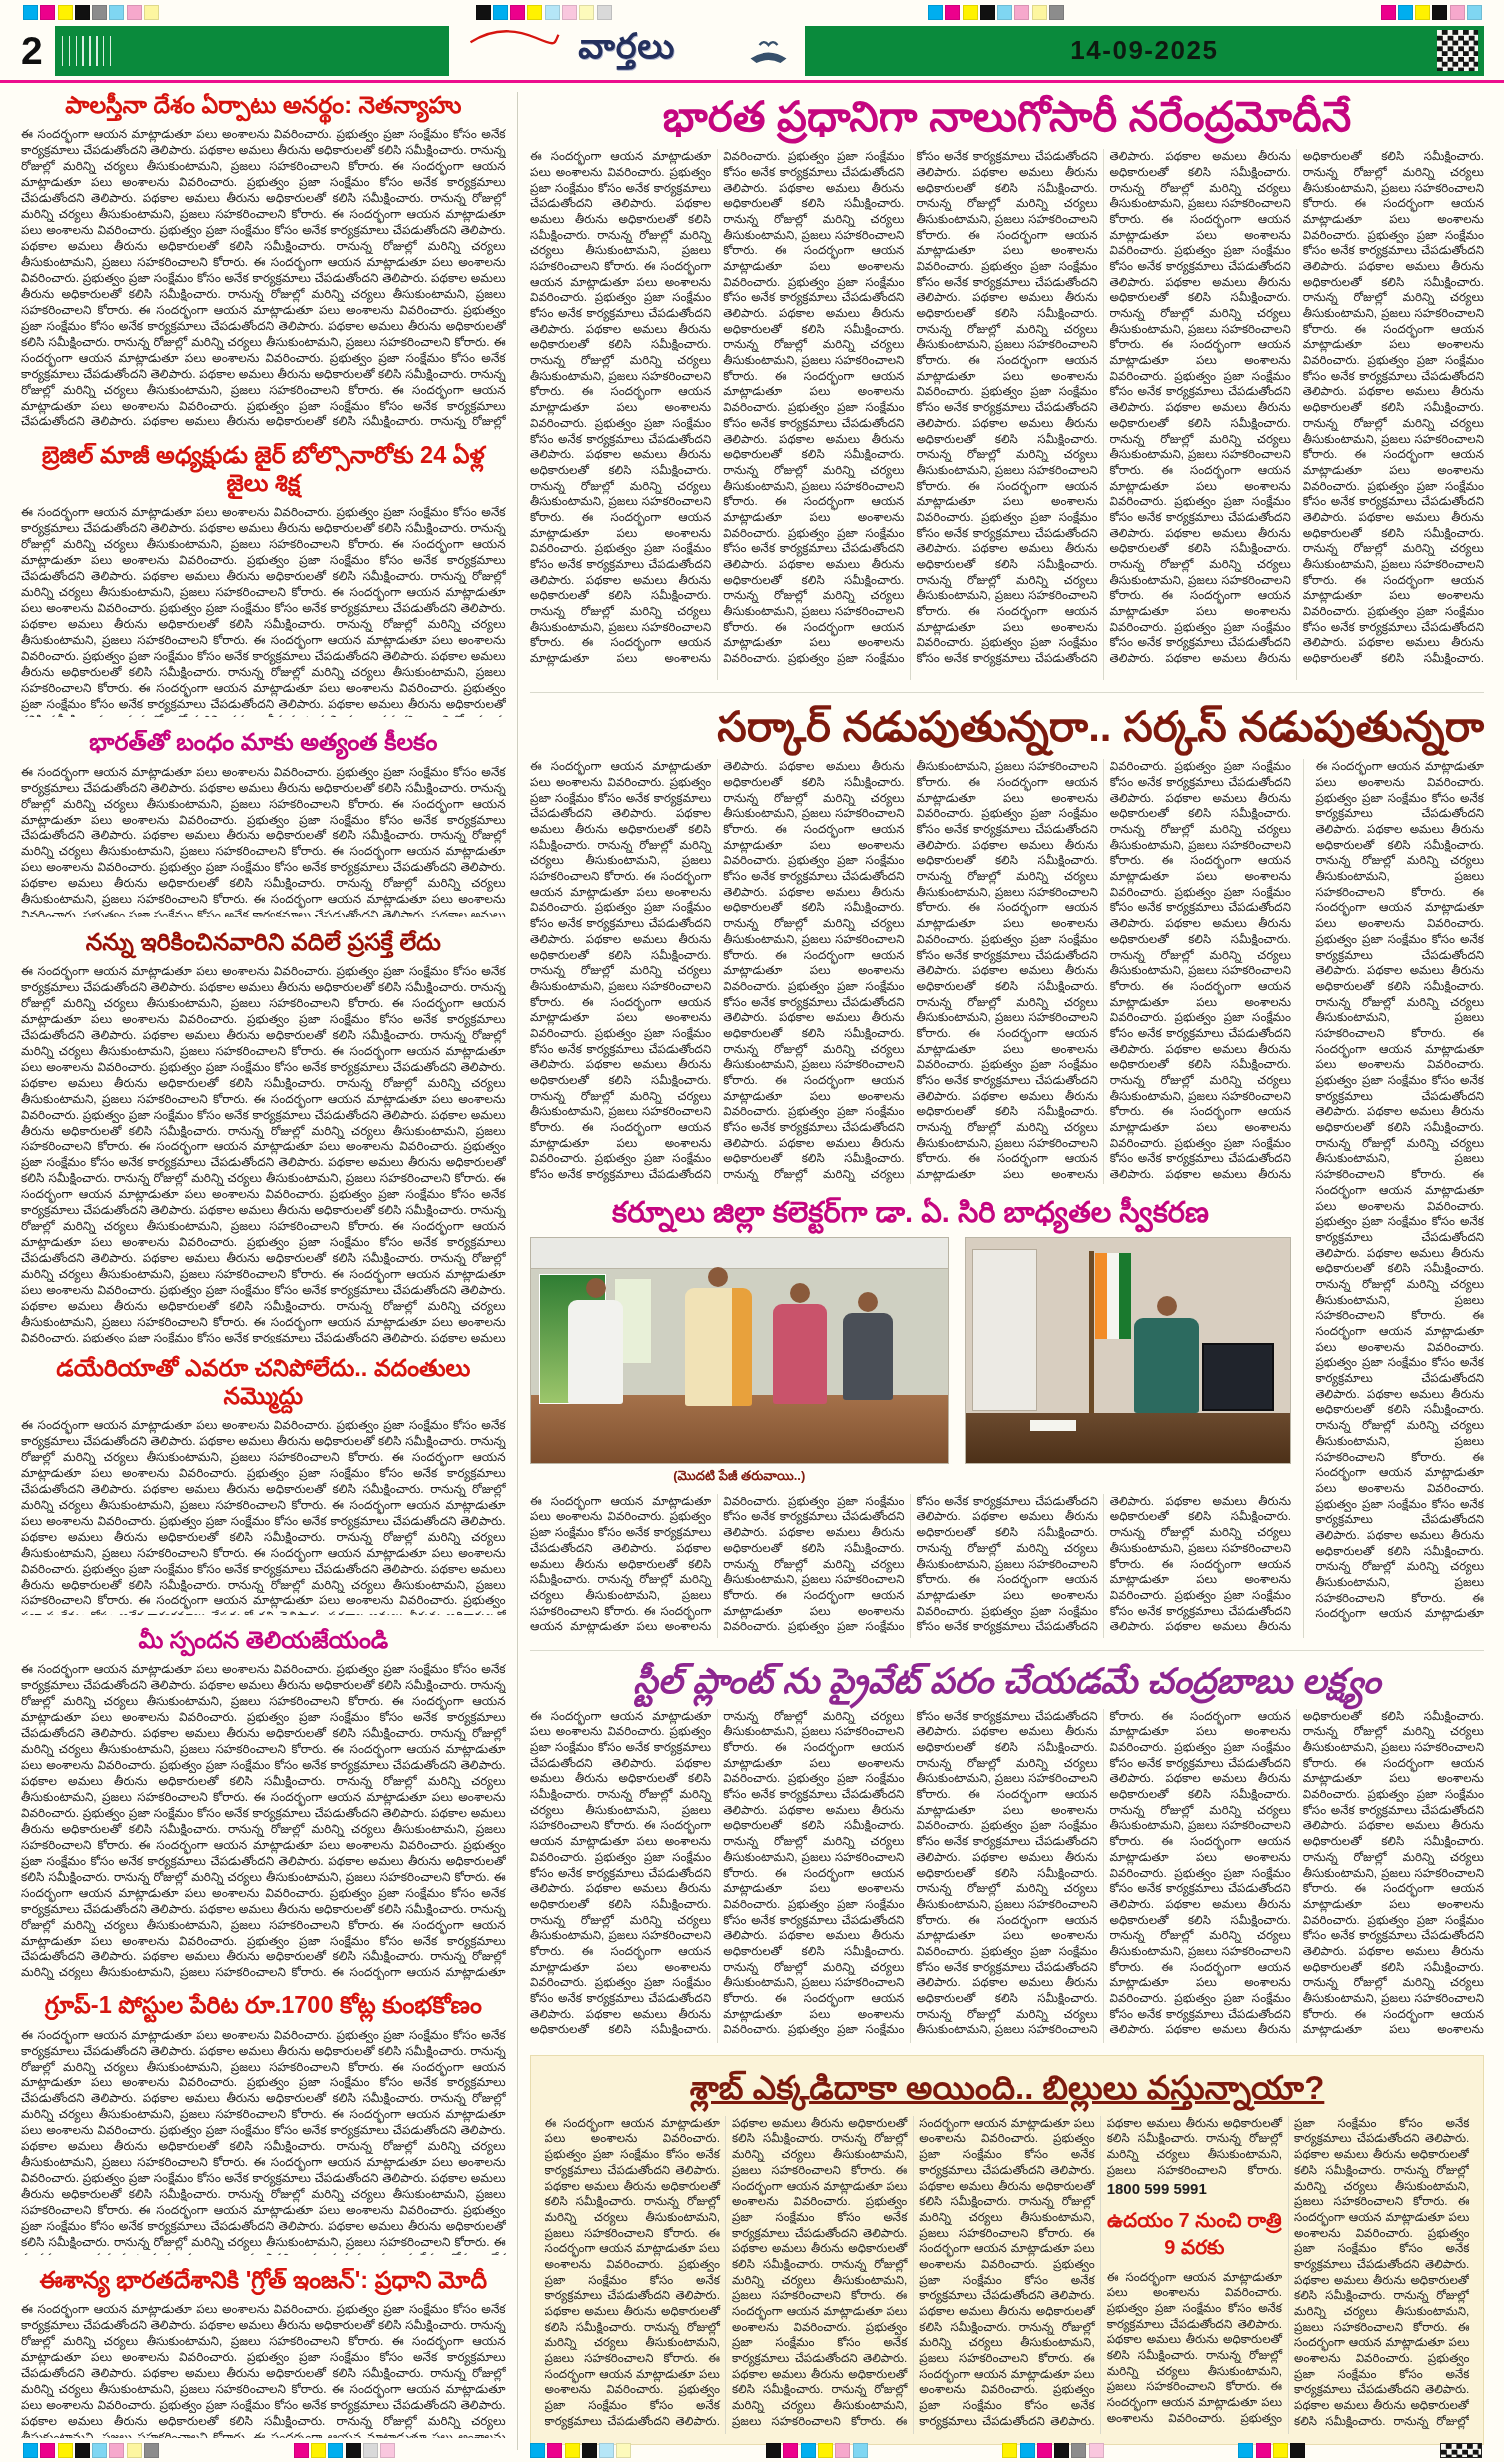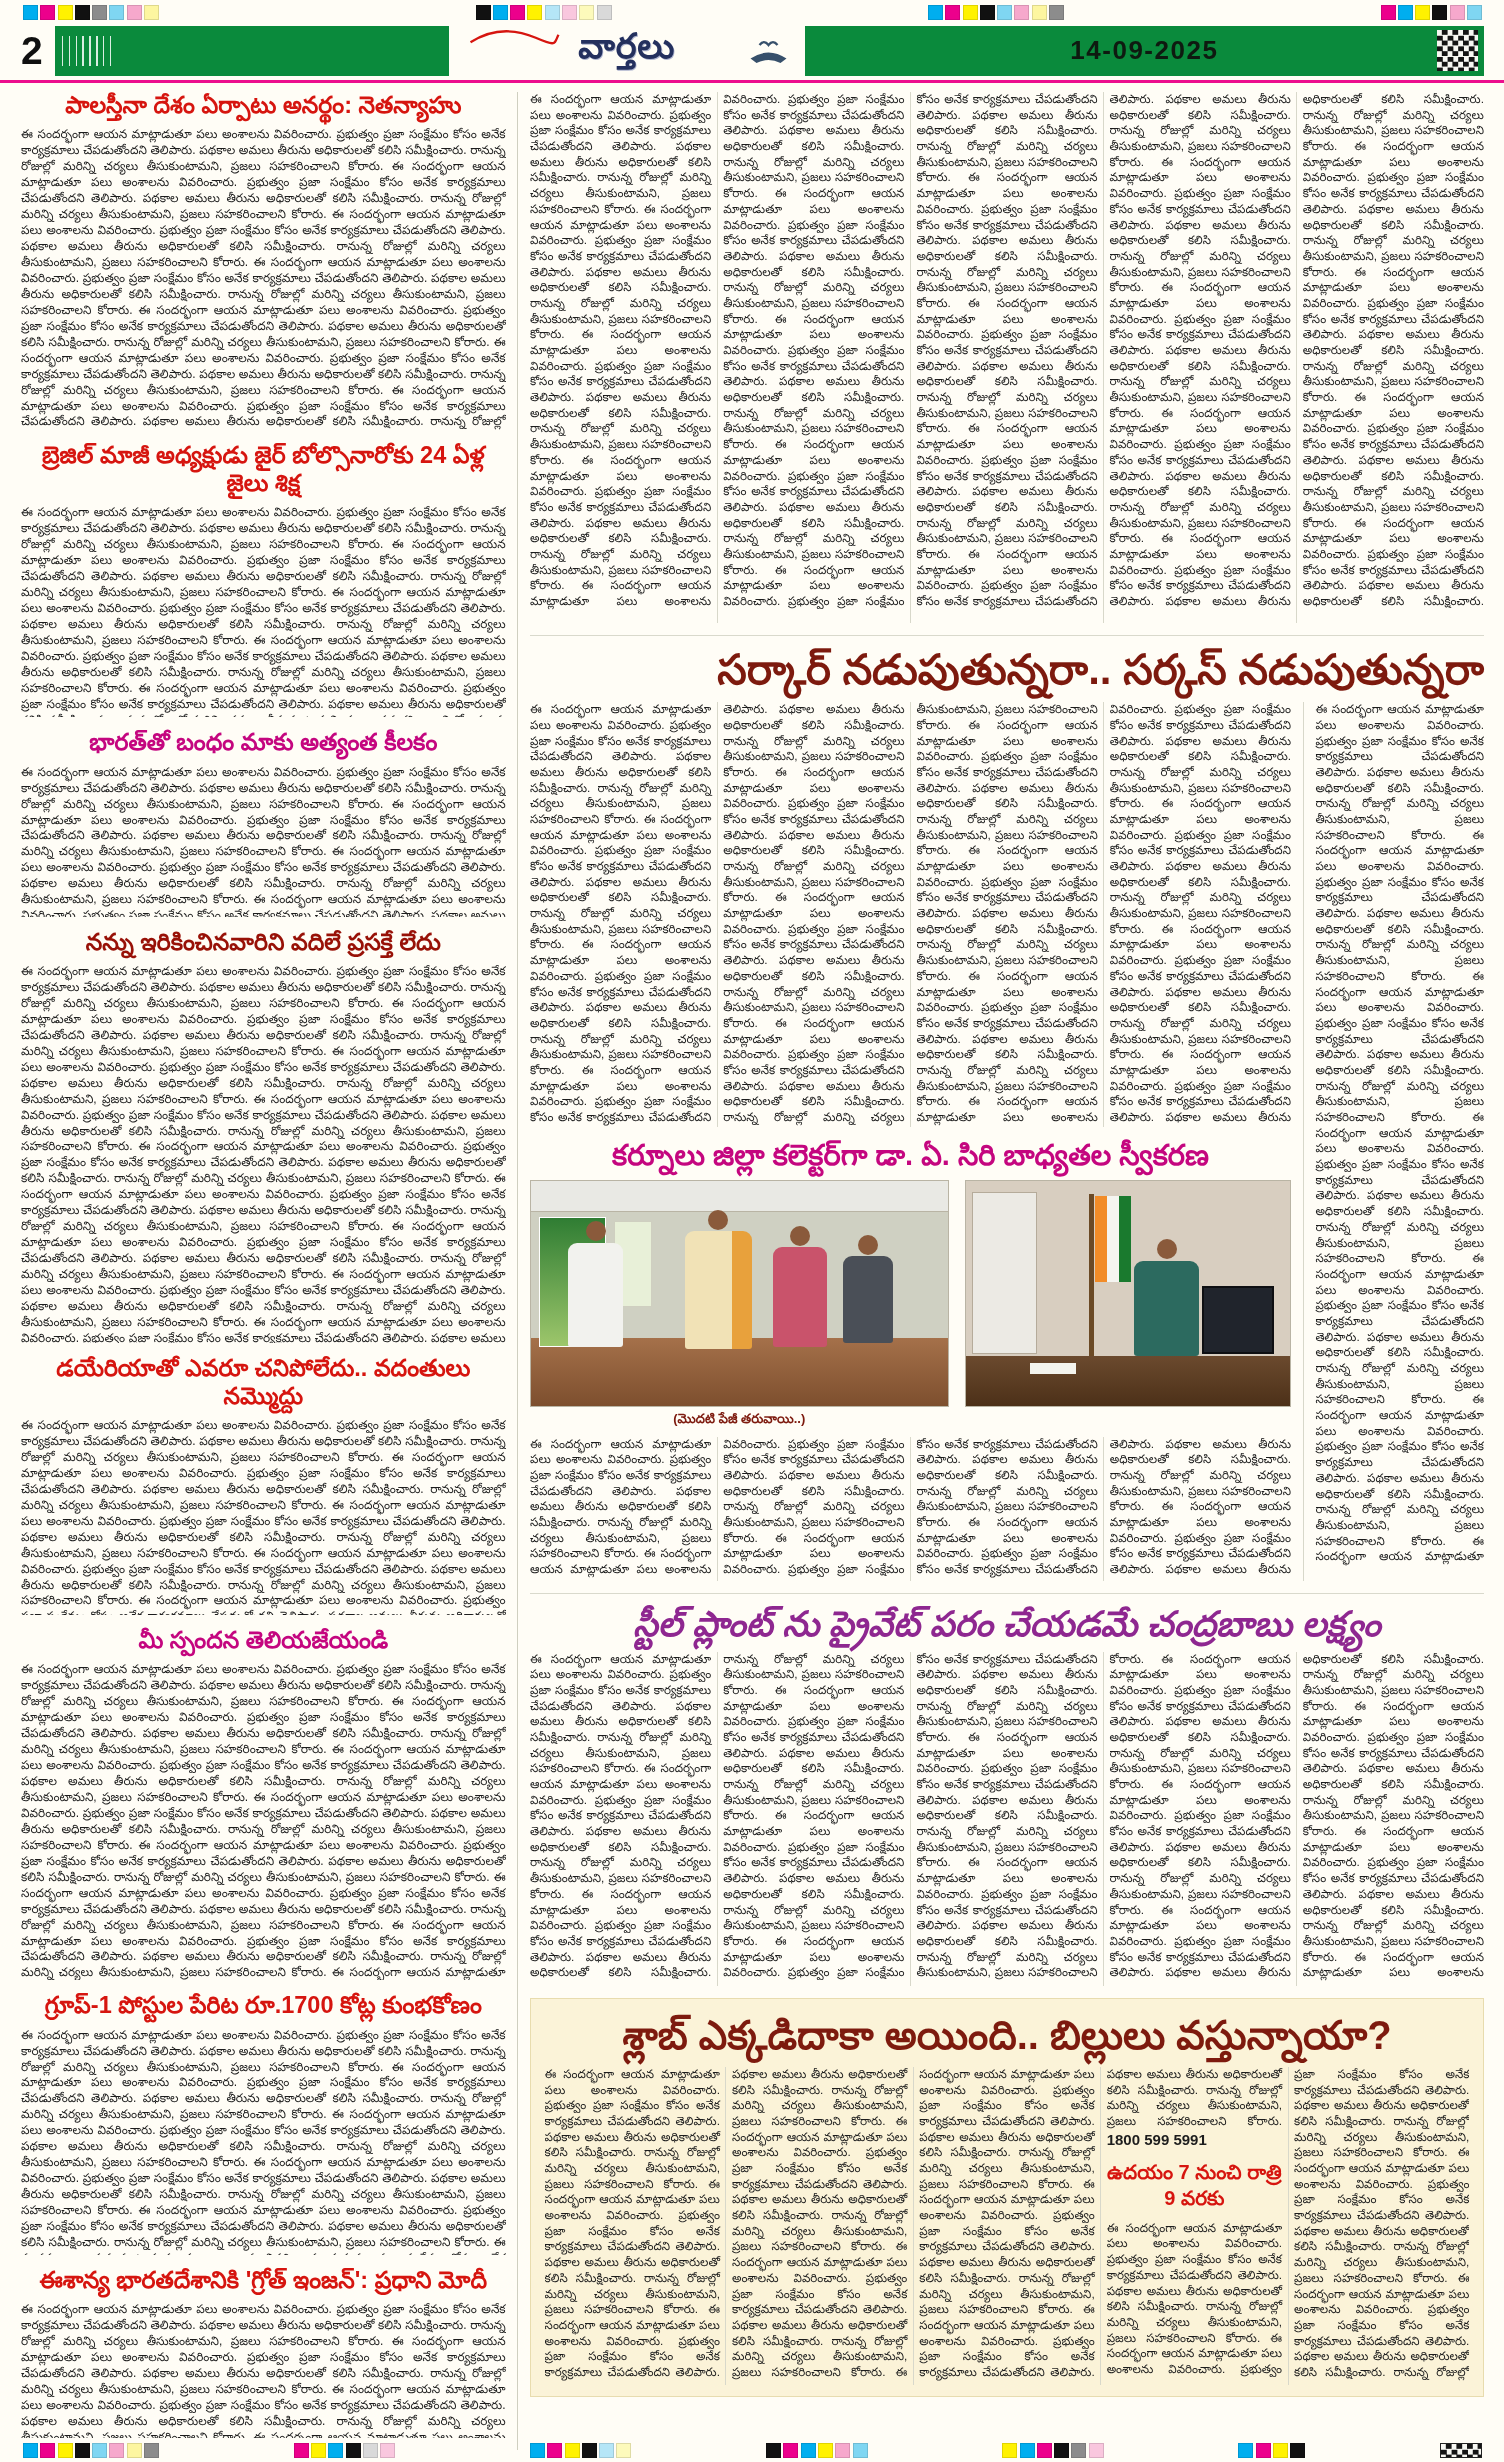--- a/index.html
+++ b/index.html
@@ -49,21 +49,21 @@
   .body{ text-align:justify;color:var(--body_text);overflow:hidden;}
   .left-body{font-size:12px;line-height:1.33;}
   .cols-5{column-count:5;column-gap:12px;column-rule:0.8px solid #d8d8ca;column-fill:auto;font-size:11.8px;line-height:1.33;}
   .cols-4{column-count:4;column-gap:12px;column-rule:0.8px solid #d8d8ca;column-fill:auto;font-size:11.8px;line-height:1.33;}
   .single-col{font-size:11.8px;line-height:1.33;}
 
   .h-modi{font-size:42px;color:var(--head_magenta);}
   .h-sarkar{font-size:42px;color:var(--head_maroon);text-align:right;}
   .h-steel{font-size:35px;color:var(--head_purple);font-style:italic;}
   .h-collector{font-size:29px;color:var(--head_magenta);}
-  .h-slab{font-size:40px;color:var(--head_maroon);}
+  .h-slab{font-size:33px;color:var(--head_maroon);text-decoration:underline;}
   .sep{border:0;border-top:0.8px solid #d9d9cc;margin:0 0 9px;}
 
   
   .b-row{display:flex;gap:12px;}
   .b-left{flex:1;min-width:0;}
   .b-right{width:181px;flex:none;border-left:0.8px solid #d8d8ca;padding-left:11.4px;}
 
   
   .photo-row{display:flex;gap:16px;}
   figure{margin:0;}
@@ -192,20 +192,21 @@
       <div class="art">
         <h2 class="left-head c-red">ఈశాన్య భారతదేశానికి 'గ్రోత్ ఇంజన్': ప్రధాని మోదీ</h2>
         <div class="body left-body" style="height:136px">ఈ సందర్భంగా ఆయన మాట్లాడుతూ పలు అంశాలను వివరించారు. ప్రభుత్వం ప్రజా సంక్షేమం కోసం అనేక కార్యక్రమాలు చేపడుతోందని తెలిపారు. పథకాల అమలు తీరును అధికారులతో కలిసి సమీక్షించారు. రానున్న రోజుల్లో మరిన్ని చర్యలు తీసుకుంటామని, ప్రజలు సహకరించాలని కోరారు. ఈ సందర్భంగా ఆయన మాట్లాడుతూ పలు అంశాలను వివరించారు. ప్రభుత్వం ప్రజా సంక్షేమం కోసం అనేక కార్యక్రమాలు చేపడుతోందని తెలిపారు. పథకాల అమలు తీరును అధికారులతో కలిసి సమీక్షించారు. రానున్న రోజుల్లో మరిన్ని చర్యలు తీసుకుంటామని, ప్రజలు సహకరించాలని కోరారు. ఈ సందర్భంగా ఆయన మాట్లాడుతూ పలు అంశాలను వివరించారు. ప్రభుత్వం ప్రజా సంక్షేమం కోసం అనేక కార్యక్రమాలు చేపడుతోందని తెలిపారు. పథకాల అమలు తీరును అధికారులతో కలిసి సమీక్షించారు. రానున్న రోజుల్లో మరిన్ని చర్యలు తీసుకుంటామని, ప్రజలు సహకరించాలని కోరారు. ఈ సందర్భంగా ఆయన మాట్లాడుతూ పలు అంశాలను వివరించారు. ప్రభుత్వం ప్రజా సంక్షేమం కోసం అనేక కార్యక్రమాలు చేపడుతోందని తెలిపారు. పథకాల అమలు తీరును అధికారులతో కలిసి సమీక్షించారు. రానున్న రోజుల్లో మరిన్ని చర్యలు తీసుకుంటామని, ప్రజలు సహకరించాలని కోరారు. </div>
       </div>
 
     </div>
 
     <div class="rightcol">
 
       <div class="art">
+        <h2 class="h-modi">భారత ప్రధానిగా నాలుగోసారీ నరేంద్రమోదీనే</h2>
         <div class="body cols-5" style="height:531px">ఈ సందర్భంగా ఆయన మాట్లాడుతూ పలు అంశాలను వివరించారు. ప్రభుత్వం ప్రజా సంక్షేమం కోసం అనేక కార్యక్రమాలు చేపడుతోందని తెలిపారు. పథకాల అమలు తీరును అధికారులతో కలిసి సమీక్షించారు. రానున్న రోజుల్లో మరిన్ని చర్యలు తీసుకుంటామని, ప్రజలు సహకరించాలని కోరారు. ఈ సందర్భంగా ఆయన మాట్లాడుతూ పలు అంశాలను వివరించారు. ప్రభుత్వం ప్రజా సంక్షేమం కోసం అనేక కార్యక్రమాలు చేపడుతోందని తెలిపారు. పథకాల అమలు తీరును అధికారులతో కలిసి సమీక్షించారు. రానున్న రోజుల్లో మరిన్ని చర్యలు తీసుకుంటామని, ప్రజలు సహకరించాలని కోరారు. ఈ సందర్భంగా ఆయన మాట్లాడుతూ పలు అంశాలను వివరించారు. ప్రభుత్వం ప్రజా సంక్షేమం కోసం అనేక కార్యక్రమాలు చేపడుతోందని తెలిపారు. పథకాల అమలు తీరును అధికారులతో కలిసి సమీక్షించారు. రానున్న రోజుల్లో మరిన్ని చర్యలు తీసుకుంటామని, ప్రజలు సహకరించాలని కోరారు. ఈ సందర్భంగా ఆయన మాట్లాడుతూ పలు అంశాలను వివరించారు. ప్రభుత్వం ప్రజా సంక్షేమం కోసం అనేక కార్యక్రమాలు చేపడుతోందని తెలిపారు. పథకాల అమలు తీరును అధికారులతో కలిసి సమీక్షించారు. రానున్న రోజుల్లో మరిన్ని చర్యలు తీసుకుంటామని, ప్రజలు సహకరించాలని కోరారు. ఈ సందర్భంగా ఆయన మాట్లాడుతూ పలు అంశాలను వివరించారు. ప్రభుత్వం ప్రజా సంక్షేమం కోసం అనేక కార్యక్రమాలు చేపడుతోందని తెలిపారు. పథకాల అమలు తీరును అధికారులతో కలిసి సమీక్షించారు. రానున్న రోజుల్లో మరిన్ని చర్యలు తీసుకుంటామని, ప్రజలు సహకరించాలని కోరారు. ఈ సందర్భంగా ఆయన మాట్లాడుతూ పలు అంశాలను వివరించారు. ప్రభుత్వం ప్రజా సంక్షేమం కోసం అనేక కార్యక్రమాలు చేపడుతోందని తెలిపారు. పథకాల అమలు తీరును అధికారులతో కలిసి సమీక్షించారు. రానున్న రోజుల్లో మరిన్ని చర్యలు తీసుకుంటామని, ప్రజలు సహకరించాలని కోరారు. ఈ సందర్భంగా ఆయన మాట్లాడుతూ పలు అంశాలను వివరించారు. ప్రభుత్వం ప్రజా సంక్షేమం కోసం అనేక కార్యక్రమాలు చేపడుతోందని తెలిపారు. పథకాల అమలు తీరును అధికారులతో కలిసి సమీక్షించారు. రానున్న రోజుల్లో మరిన్ని చర్యలు తీసుకుంటామని, ప్రజలు సహకరించాలని కోరారు. ఈ సందర్భంగా ఆయన మాట్లాడుతూ పలు అంశాలను వివరించారు. ప్రభుత్వం ప్రజా సంక్షేమం కోసం అనేక కార్యక్రమాలు చేపడుతోందని తెలిపారు. పథకాల అమలు తీరును అధికారులతో కలిసి సమీక్షించారు. రానున్న రోజుల్లో మరిన్ని చర్యలు తీసుకుంటామని, ప్రజలు సహకరించాలని కోరారు. ఈ సందర్భంగా ఆయన మాట్లాడుతూ పలు అంశాలను వివరించారు. ప్రభుత్వం ప్రజా సంక్షేమం కోసం అనేక కార్యక్రమాలు చేపడుతోందని తెలిపారు. పథకాల అమలు తీరును అధికారులతో కలిసి సమీక్షించారు. రానున్న రోజుల్లో మరిన్ని చర్యలు తీసుకుంటామని, ప్రజలు సహకరించాలని కోరారు. ఈ సందర్భంగా ఆయన మాట్లాడుతూ పలు అంశాలను వివరించారు. ప్రభుత్వం ప్రజా సంక్షేమం కోసం అనేక కార్యక్రమాలు చేపడుతోందని తెలిపారు. పథకాల అమలు తీరును అధికారులతో కలిసి సమీక్షించారు. రానున్న రోజుల్లో మరిన్ని చర్యలు తీసుకుంటామని, ప్రజలు సహకరించాలని కోరారు. ఈ సందర్భంగా ఆయన మాట్లాడుతూ పలు అంశాలను వివరించారు. ప్రభుత్వం ప్రజా సంక్షేమం కోసం అనేక కార్యక్రమాలు చేపడుతోందని తెలిపారు. పథకాల అమలు తీరును అధికారులతో కలిసి సమీక్షించారు. రానున్న రోజుల్లో మరిన్ని చర్యలు తీసుకుంటామని, ప్రజలు సహకరించాలని కోరారు. ఈ సందర్భంగా ఆయన మాట్లాడుతూ పలు అంశాలను వివరించారు. ప్రభుత్వం ప్రజా సంక్షేమం కోసం అనేక కార్యక్రమాలు చేపడుతోందని తెలిపారు. పథకాల అమలు తీరును అధికారులతో కలిసి సమీక్షించారు. రానున్న రోజుల్లో మరిన్ని చర్యలు తీసుకుంటామని, ప్రజలు సహకరించాలని కోరారు. ఈ సందర్భంగా ఆయన మాట్లాడుతూ పలు అంశాలను వివరించారు. ప్రభుత్వం ప్రజా సంక్షేమం కోసం అనేక కార్యక్రమాలు చేపడుతోందని తెలిపారు. పథకాల అమలు తీరును అధికారులతో కలిసి సమీక్షించారు. రానున్న రోజుల్లో మరిన్ని చర్యలు తీసుకుంటామని, ప్రజలు సహకరించాలని కోరారు. ఈ సందర్భంగా ఆయన మాట్లాడుతూ పలు అంశాలను వివరించారు. ప్రభుత్వం ప్రజా సంక్షేమం కోసం అనేక కార్యక్రమాలు చేపడుతోందని తెలిపారు. పథకాల అమలు తీరును అధికారులతో కలిసి సమీక్షించారు. రానున్న రోజుల్లో మరిన్ని చర్యలు తీసుకుంటామని, ప్రజలు సహకరించాలని కోరారు. ఈ సందర్భంగా ఆయన మాట్లాడుతూ పలు అంశాలను వివరించారు. ప్రభుత్వం ప్రజా సంక్షేమం కోసం అనేక కార్యక్రమాలు చేపడుతోందని తెలిపారు. పథకాల అమలు తీరును అధికారులతో కలిసి సమీక్షించారు. రానున్న రోజుల్లో మరిన్ని చర్యలు తీసుకుంటామని, ప్రజలు సహకరించాలని కోరారు. ఈ సందర్భంగా ఆయన మాట్లాడుతూ పలు అంశాలను వివరించారు. ప్రభుత్వం ప్రజా సంక్షేమం కోసం అనేక కార్యక్రమాలు చేపడుతోందని తెలిపారు. పథకాల అమలు తీరును అధికారులతో కలిసి సమీక్షించారు. రానున్న రోజుల్లో మరిన్ని చర్యలు తీసుకుంటామని, ప్రజలు సహకరించాలని కోరారు. ఈ సందర్భంగా ఆయన మాట్లాడుతూ పలు అంశాలను వివరించారు. ప్రభుత్వం ప్రజా సంక్షేమం కోసం అనేక కార్యక్రమాలు చేపడుతోందని తెలిపారు. పథకాల అమలు తీరును అధికారులతో కలిసి సమీక్షించారు. రానున్న రోజుల్లో మరిన్ని చర్యలు తీసుకుంటామని, ప్రజలు సహకరించాలని కోరారు. ఈ సందర్భంగా ఆయన మాట్లాడుతూ పలు అంశాలను వివరించారు. ప్రభుత్వం ప్రజా సంక్షేమం కోసం అనేక కార్యక్రమాలు చేపడుతోందని తెలిపారు. పథకాల అమలు తీరును అధికారులతో కలిసి సమీక్షించారు. రానున్న రోజుల్లో మరిన్ని చర్యలు తీసుకుంటామని, ప్రజలు సహకరించాలని కోరారు. ఈ సందర్భంగా ఆయన మాట్లాడుతూ పలు అంశాలను వివరించారు. ప్రభుత్వం ప్రజా సంక్షేమం కోసం అనేక కార్యక్రమాలు చేపడుతోందని తెలిపారు. పథకాల అమలు తీరును అధికారులతో కలిసి సమీక్షించారు. రానున్న రోజుల్లో మరిన్ని చర్యలు తీసుకుంటామని, ప్రజలు సహకరించాలని కోరారు. ఈ సందర్భంగా ఆయన మాట్లాడుతూ పలు అంశాలను వివరించారు. ప్రభుత్వం ప్రజా సంక్షేమం కోసం అనేక కార్యక్రమాలు చేపడుతోందని తెలిపారు. పథకాల అమలు తీరును అధికారులతో కలిసి సమీక్షించారు. రానున్న రోజుల్లో మరిన్ని చర్యలు తీసుకుంటామని, ప్రజలు సహకరించాలని కోరారు. ఈ సందర్భంగా ఆయన మాట్లాడుతూ పలు అంశాలను వివరించారు. ప్రభుత్వం ప్రజా సంక్షేమం కోసం అనేక కార్యక్రమాలు చేపడుతోందని తెలిపారు. పథకాల అమలు తీరును అధికారులతో కలిసి సమీక్షించారు. రానున్న రోజుల్లో మరిన్ని చర్యలు తీసుకుంటామని, ప్రజలు సహకరించాలని కోరారు. ఈ సందర్భంగా ఆయన మాట్లాడుతూ పలు అంశాలను వివరించారు. ప్రభుత్వం ప్రజా సంక్షేమం కోసం అనేక కార్యక్రమాలు చేపడుతోందని తెలిపారు. పథకాల అమలు తీరును అధికారులతో కలిసి సమీక్షించారు. రానున్న రోజుల్లో మరిన్ని చర్యలు తీసుకుంటామని, ప్రజలు సహకరించాలని కోరారు. ఈ సందర్భంగా ఆయన మాట్లాడుతూ పలు అంశాలను వివరించారు. ప్రభుత్వం ప్రజా సంక్షేమం కోసం అనేక కార్యక్రమాలు చేపడుతోందని తెలిపారు. పథకాల అమలు తీరును అధికారులతో కలిసి సమీక్షించారు. రానున్న రోజుల్లో మరిన్ని చర్యలు తీసుకుంటామని, ప్రజలు సహకరించాలని కోరారు. ఈ సందర్భంగా ఆయన మాట్లాడుతూ పలు అంశాలను వివరించారు. ప్రభుత్వం ప్రజా సంక్షేమం కోసం అనేక కార్యక్రమాలు చేపడుతోందని తెలిపారు. పథకాల అమలు తీరును అధికారులతో కలిసి సమీక్షించారు. రానున్న రోజుల్లో మరిన్ని చర్యలు తీసుకుంటామని, ప్రజలు సహకరించాలని కోరారు. ఈ సందర్భంగా ఆయన మాట్లాడుతూ పలు అంశాలను వివరించారు. ప్రభుత్వం ప్రజా సంక్షేమం కోసం అనేక కార్యక్రమాలు చేపడుతోందని తెలిపారు. పథకాల అమలు తీరును అధికారులతో కలిసి సమీక్షించారు. రానున్న రోజుల్లో మరిన్ని చర్యలు తీసుకుంటామని, ప్రజలు సహకరించాలని కోరారు. ఈ సందర్భంగా ఆయన మాట్లాడుతూ పలు అంశాలను వివరించారు. ప్రభుత్వం ప్రజా సంక్షేమం కోసం అనేక కార్యక్రమాలు చేపడుతోందని తెలిపారు. పథకాల అమలు తీరును అధికారులతో కలిసి సమీక్షించారు. రానున్న రోజుల్లో మరిన్ని చర్యలు తీసుకుంటామని, ప్రజలు సహకరించాలని కోరారు. </div>
       </div>
 
       <hr class="sep">
 
       <div class="art">
         <h2 class="h-sarkar">సర్కార్ నడుపుతున్నరా.. సర్కస్ నడుపుతున్నరా</h2>
         <div class="b-row">
           <div class="b-left">
             <div class="body cols-4" style="height:425px">ఈ సందర్భంగా ఆయన మాట్లాడుతూ పలు అంశాలను వివరించారు. ప్రభుత్వం ప్రజా సంక్షేమం కోసం అనేక కార్యక్రమాలు చేపడుతోందని తెలిపారు. పథకాల అమలు తీరును అధికారులతో కలిసి సమీక్షించారు. రానున్న రోజుల్లో మరిన్ని చర్యలు తీసుకుంటామని, ప్రజలు సహకరించాలని కోరారు. ఈ సందర్భంగా ఆయన మాట్లాడుతూ పలు అంశాలను వివరించారు. ప్రభుత్వం ప్రజా సంక్షేమం కోసం అనేక కార్యక్రమాలు చేపడుతోందని తెలిపారు. పథకాల అమలు తీరును అధికారులతో కలిసి సమీక్షించారు. రానున్న రోజుల్లో మరిన్ని చర్యలు తీసుకుంటామని, ప్రజలు సహకరించాలని కోరారు. ఈ సందర్భంగా ఆయన మాట్లాడుతూ పలు అంశాలను వివరించారు. ప్రభుత్వం ప్రజా సంక్షేమం కోసం అనేక కార్యక్రమాలు చేపడుతోందని తెలిపారు. పథకాల అమలు తీరును అధికారులతో కలిసి సమీక్షించారు. రానున్న రోజుల్లో మరిన్ని చర్యలు తీసుకుంటామని, ప్రజలు సహకరించాలని కోరారు. ఈ సందర్భంగా ఆయన మాట్లాడుతూ పలు అంశాలను వివరించారు. ప్రభుత్వం ప్రజా సంక్షేమం కోసం అనేక కార్యక్రమాలు చేపడుతోందని తెలిపారు. పథకాల అమలు తీరును అధికారులతో కలిసి సమీక్షించారు. రానున్న రోజుల్లో మరిన్ని చర్యలు తీసుకుంటామని, ప్రజలు సహకరించాలని కోరారు. ఈ సందర్భంగా ఆయన మాట్లాడుతూ పలు అంశాలను వివరించారు. ప్రభుత్వం ప్రజా సంక్షేమం కోసం అనేక కార్యక్రమాలు చేపడుతోందని తెలిపారు. పథకాల అమలు తీరును అధికారులతో కలిసి సమీక్షించారు. రానున్న రోజుల్లో మరిన్ని చర్యలు తీసుకుంటామని, ప్రజలు సహకరించాలని కోరారు. ఈ సందర్భంగా ఆయన మాట్లాడుతూ పలు అంశాలను వివరించారు. ప్రభుత్వం ప్రజా సంక్షేమం కోసం అనేక కార్యక్రమాలు చేపడుతోందని తెలిపారు. పథకాల అమలు తీరును అధికారులతో కలిసి సమీక్షించారు. రానున్న రోజుల్లో మరిన్ని చర్యలు తీసుకుంటామని, ప్రజలు సహకరించాలని కోరారు. ఈ సందర్భంగా ఆయన మాట్లాడుతూ పలు అంశాలను వివరించారు. ప్రభుత్వం ప్రజా సంక్షేమం కోసం అనేక కార్యక్రమాలు చేపడుతోందని తెలిపారు. పథకాల అమలు తీరును అధికారులతో కలిసి సమీక్షించారు. రానున్న రోజుల్లో మరిన్ని చర్యలు తీసుకుంటామని, ప్రజలు సహకరించాలని కోరారు. ఈ సందర్భంగా ఆయన మాట్లాడుతూ పలు అంశాలను వివరించారు. ప్రభుత్వం ప్రజా సంక్షేమం కోసం అనేక కార్యక్రమాలు చేపడుతోందని తెలిపారు. పథకాల అమలు తీరును అధికారులతో కలిసి సమీక్షించారు. రానున్న రోజుల్లో మరిన్ని చర్యలు తీసుకుంటామని, ప్రజలు సహకరించాలని కోరారు. ఈ సందర్భంగా ఆయన మాట్లాడుతూ పలు అంశాలను వివరించారు. ప్రభుత్వం ప్రజా సంక్షేమం కోసం అనేక కార్యక్రమాలు చేపడుతోందని తెలిపారు. పథకాల అమలు తీరును అధికారులతో కలిసి సమీక్షించారు. రానున్న రోజుల్లో మరిన్ని చర్యలు తీసుకుంటామని, ప్రజలు సహకరించాలని కోరారు. ఈ సందర్భంగా ఆయన మాట్లాడుతూ పలు అంశాలను వివరించారు. ప్రభుత్వం ప్రజా సంక్షేమం కోసం అనేక కార్యక్రమాలు చేపడుతోందని తెలిపారు. పథకాల అమలు తీరును అధికారులతో కలిసి సమీక్షించారు. రానున్న రోజుల్లో మరిన్ని చర్యలు తీసుకుంటామని, ప్రజలు సహకరించాలని కోరారు. ఈ సందర్భంగా ఆయన మాట్లాడుతూ పలు అంశాలను వివరించారు. ప్రభుత్వం ప్రజా సంక్షేమం కోసం అనేక కార్యక్రమాలు చేపడుతోందని తెలిపారు. పథకాల అమలు తీరును అధికారులతో కలిసి సమీక్షించారు. రానున్న రోజుల్లో మరిన్ని చర్యలు తీసుకుంటామని, ప్రజలు సహకరించాలని కోరారు. ఈ సందర్భంగా ఆయన మాట్లాడుతూ పలు అంశాలను వివరించారు. ప్రభుత్వం ప్రజా సంక్షేమం కోసం అనేక కార్యక్రమాలు చేపడుతోందని తెలిపారు. పథకాల అమలు తీరును అధికారులతో కలిసి సమీక్షించారు. రానున్న రోజుల్లో మరిన్ని చర్యలు తీసుకుంటామని, ప్రజలు సహకరించాలని కోరారు. ఈ సందర్భంగా ఆయన మాట్లాడుతూ పలు అంశాలను వివరించారు. ప్రభుత్వం ప్రజా సంక్షేమం కోసం అనేక కార్యక్రమాలు చేపడుతోందని తెలిపారు. పథకాల అమలు తీరును అధికారులతో కలిసి సమీక్షించారు. రానున్న రోజుల్లో మరిన్ని చర్యలు తీసుకుంటామని, ప్రజలు సహకరించాలని కోరారు. ఈ సందర్భంగా ఆయన మాట్లాడుతూ పలు అంశాలను వివరించారు. ప్రభుత్వం ప్రజా సంక్షేమం కోసం అనేక కార్యక్రమాలు చేపడుతోందని తెలిపారు. పథకాల అమలు తీరును అధికారులతో కలిసి సమీక్షించారు. రానున్న రోజుల్లో మరిన్ని చర్యలు తీసుకుంటామని, ప్రజలు సహకరించాలని కోరారు. ఈ సందర్భంగా ఆయన మాట్లాడుతూ పలు అంశాలను వివరించారు. ప్రభుత్వం ప్రజా సంక్షేమం కోసం అనేక కార్యక్రమాలు చేపడుతోందని తెలిపారు. పథకాల అమలు తీరును అధికారులతో కలిసి సమీక్షించారు. రానున్న రోజుల్లో మరిన్ని చర్యలు తీసుకుంటామని, ప్రజలు సహకరించాలని కోరారు. ఈ సందర్భంగా ఆయన మాట్లాడుతూ పలు అంశాలను వివరించారు. ప్రభుత్వం ప్రజా సంక్షేమం కోసం అనేక కార్యక్రమాలు చేపడుతోందని తెలిపారు. పథకాల అమలు తీరును అధికారులతో కలిసి సమీక్షించారు. రానున్న రోజుల్లో మరిన్ని చర్యలు తీసుకుంటామని, ప్రజలు సహకరించాలని కోరారు. </div>

